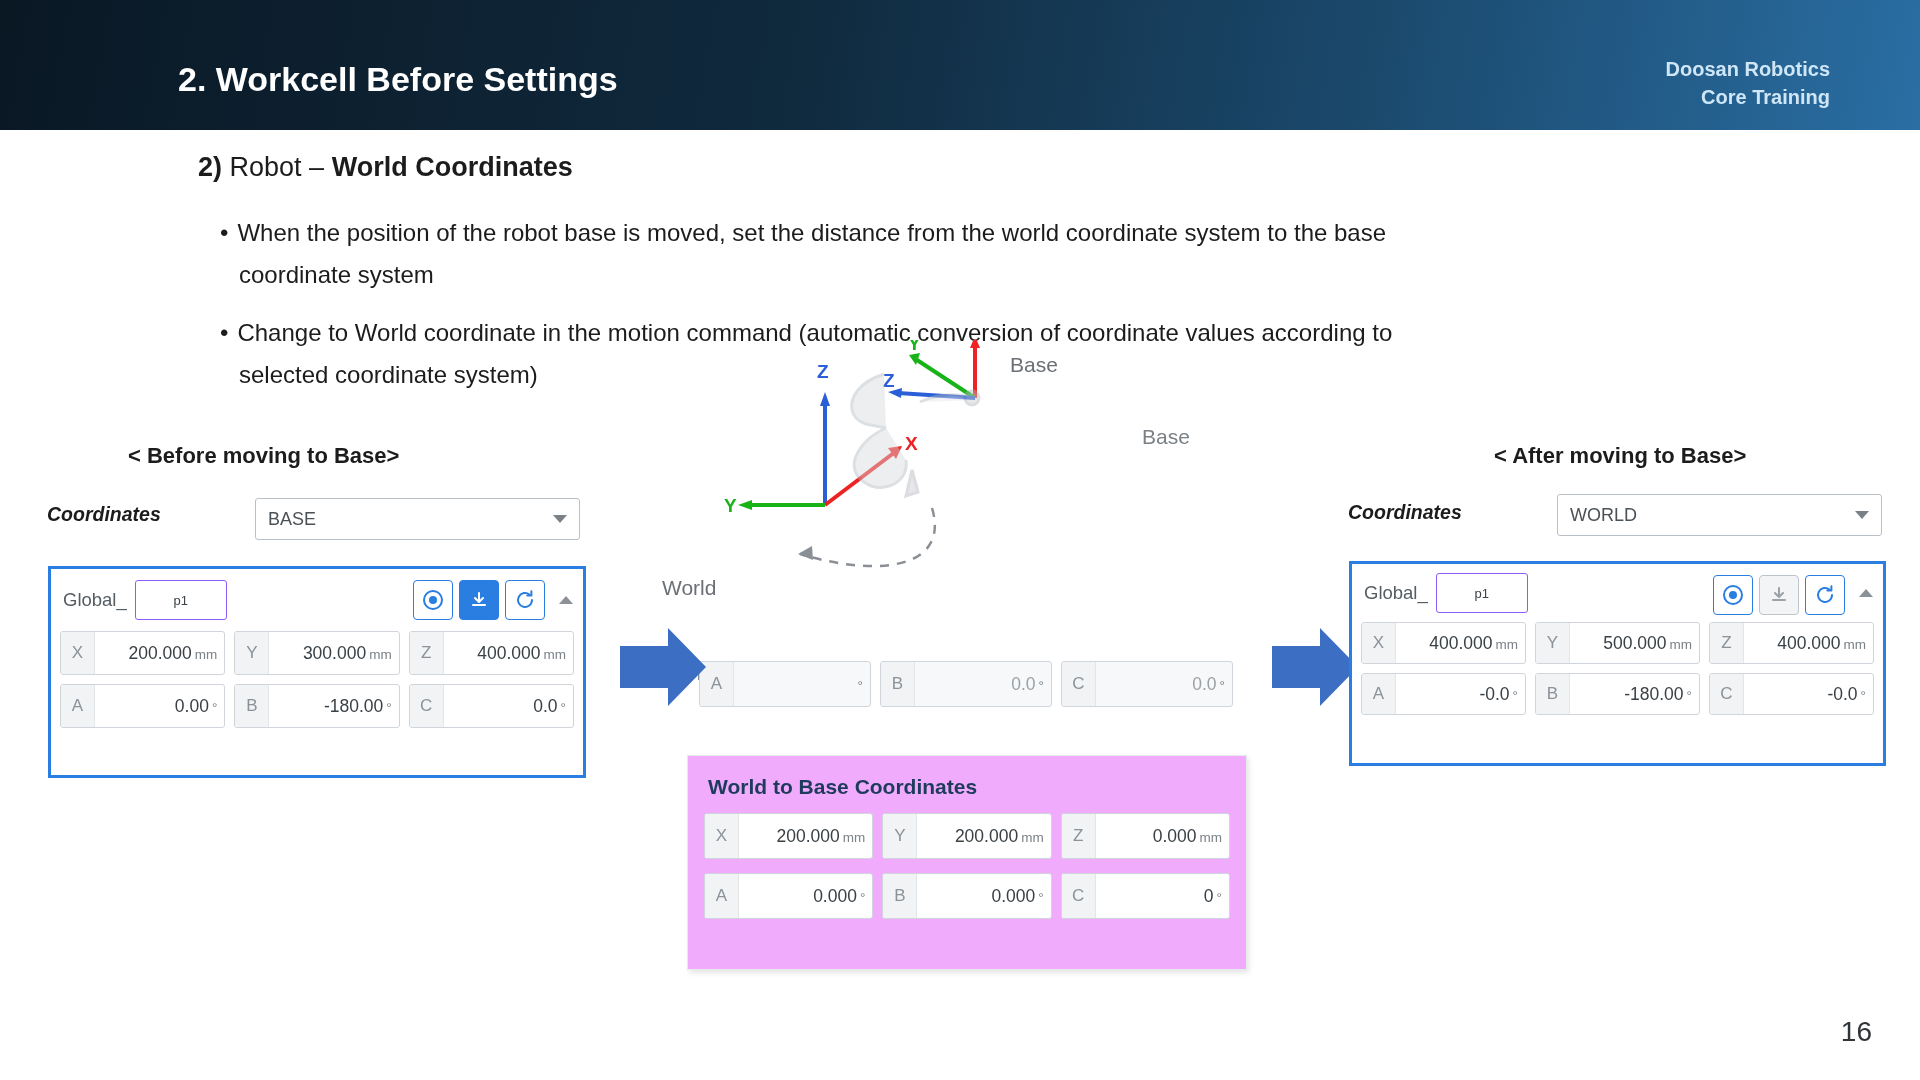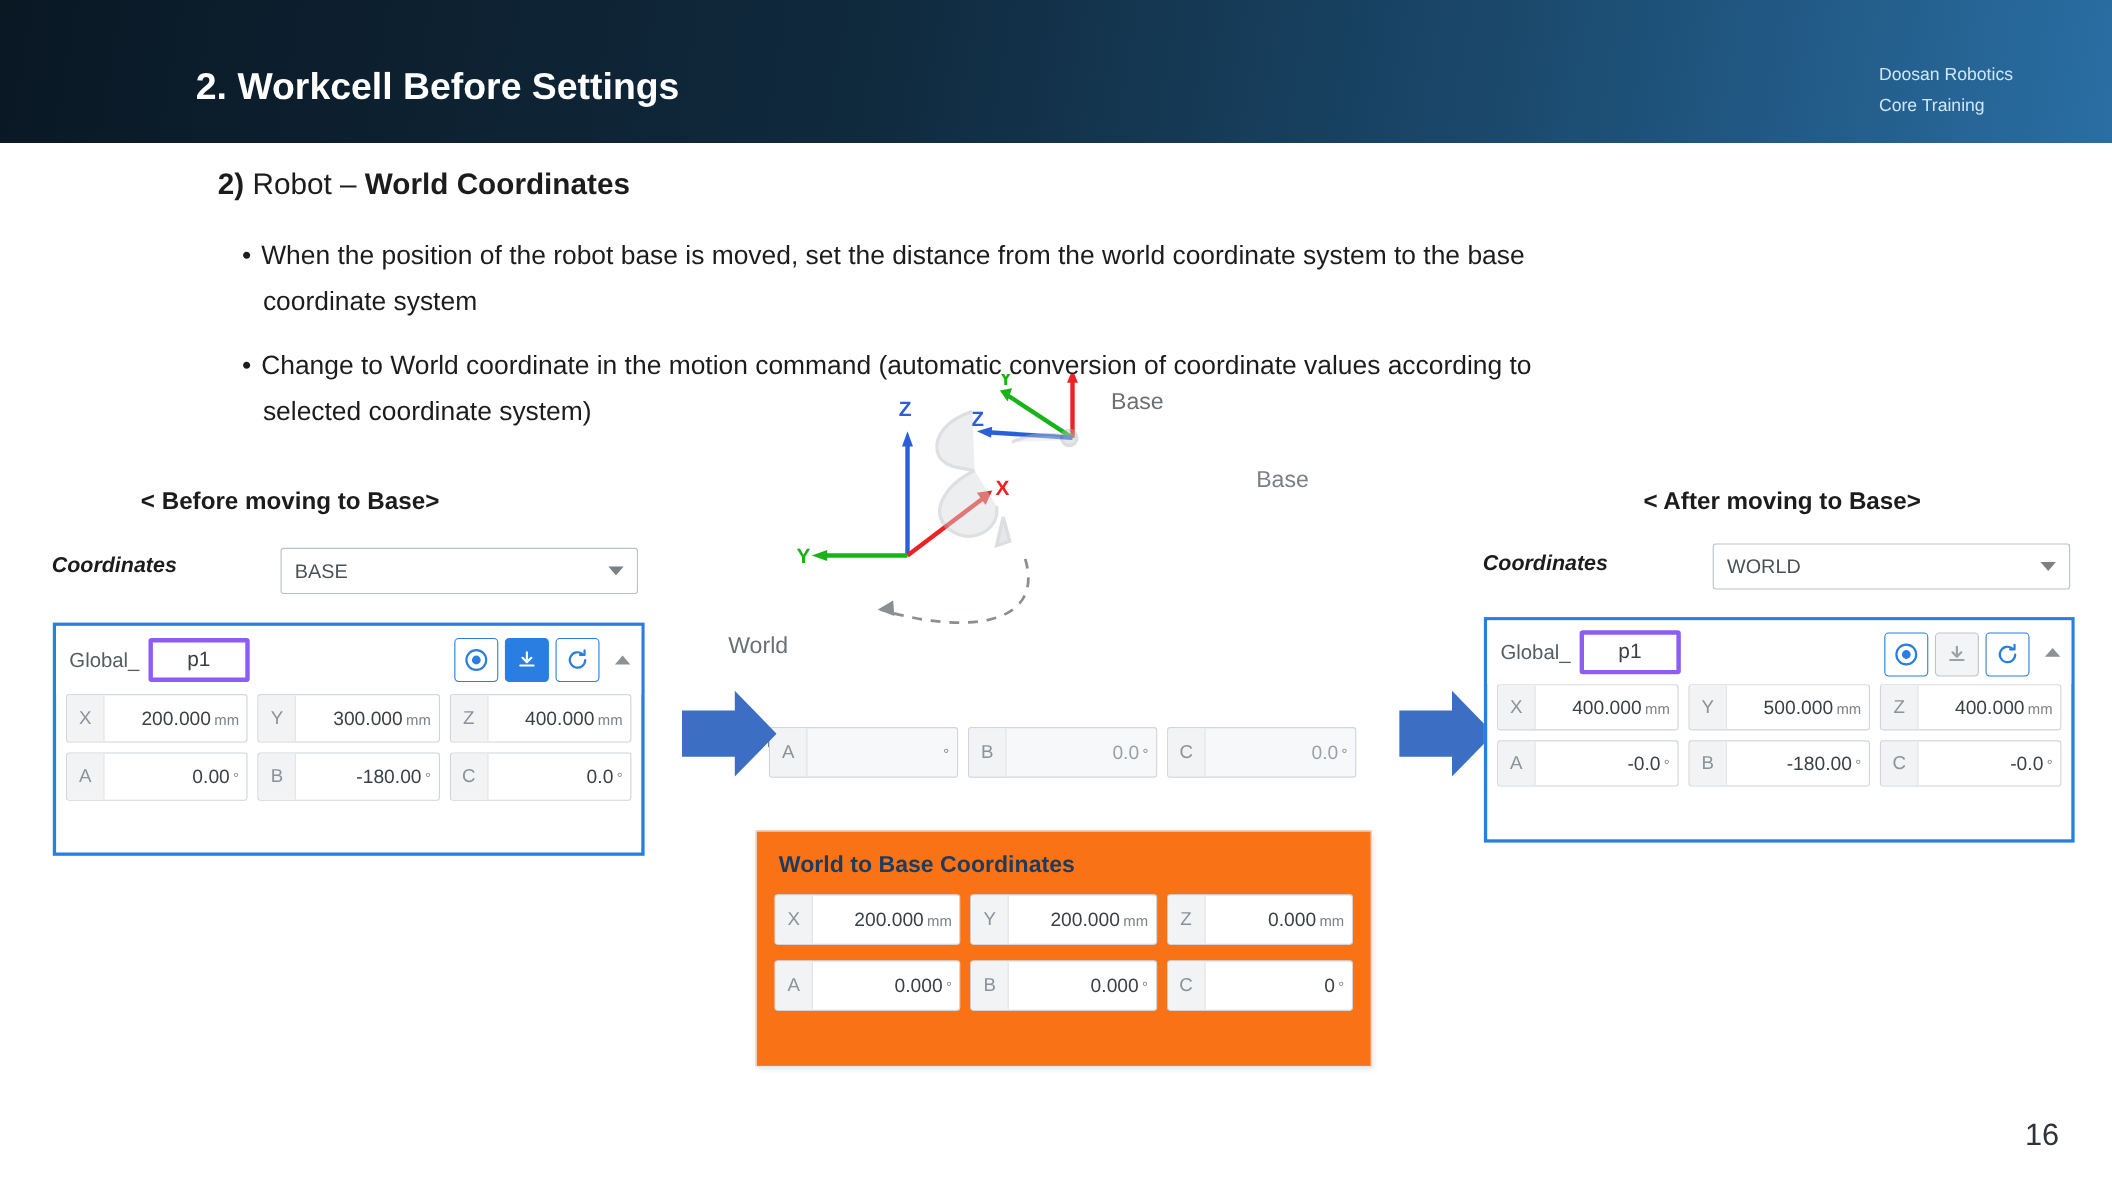--- a/index.html
+++ b/index.html
@@ -19,21 +19,21 @@
     background: linear-gradient(100deg, #0a1824 0%, #102a3e 42%, #1b4a6e 72%, #2a6ea3 100%);
   }
   .header-title {
     position: absolute; left: 178px; top: 60px;
     font-size: 34px; color: #ffffff; font-weight: 400;
     white-space: nowrap;
   }
   .header-title b { font-weight: 700; }
   .brand {
     position: absolute; right: 90px; top: 55px;
-    text-align: left; color: #cfe6f7; font-weight: 400; font-size: 16px;
+    text-align: right; color: #cfe6f7; font-weight: 700; font-size: 20px;
     line-height: 28px;
   }
 
   
   .sec-title {
     position: absolute; left: 198px; top: 152px;
     font-size: 27px; font-weight: 700;
   }
   .sec-title .light { font-weight: 400; }
 
@@ -77,23 +77,23 @@
   }
   .panel-left  { left: 48px;   top: 566px; width: 538px; height: 212px; }
   .panel-right { left: 1349px; top: 561px; width: 538x; width: 537px; height: 205px; }
 
   .panel-head {
     position: relative; height: 62px; display: flex; align-items: center;
     padding-left: 12px; background: #fff;
   }
   .glob-label { font-size: 18.5px; color: #555d63; margin-right: 8px; }
   .name-box {
-    border: 4px solid #8b5cf6; border-radius: 3px; background: #fff;
+    border: 1px solid #8b5cf6; border-radius: 3px; background: #fff;
     width: 92px; height: 40px; display: flex; align-items: center; justify-content: center;
-    font-size: 19px; color: #3b4247;
+    font-size: 13px; color: #3b4247;
   }
   .head-icons { position: absolute; right: 38px; top: 11px; display: flex; gap: 6px; }
   .icon-btn {
     width: 40px; height: 40px; border: 1.5px solid #2a7de1; border-radius: 4px;
     background: #fff; display: flex; align-items: center; justify-content: center;
   }
   .icon-btn.filled { background: #2a7de1; border-color: #2a7de1; }
   .icon-btn.grey { border-color: #bdc4ca; background: #f2f4f6; }
   .collapse {
     position: absolute; right: 10px; top: 50%; transform: translateY(-50%);
@@ -126,21 +126,21 @@
   
   .mid-label {
     position: absolute; font-size: 21px; font-weight: 700; color: #1f3b5c;
   }
   .mounting-title { left: 697px; top: 613px; margin-top: 48px; }
   .mount-fields { position: absolute; left: 690px; top: 661px; width: 552px; }
   .mount-fields .field { height: 46px; }
 
   .w2b-card {
     position: absolute; left: 687px; top: 755px; width: 560px; height: 215px;
-    background: #f97316; border: 1px solid #e6eaed;
+    background: #f0abfc; border: 1px solid #e6eaed;
     box-shadow: 2px 3px 5px rgba(0,0,0,0.10);
   }
   .w2b-title {
     padding: 19px 0 0 20px; font-size: 21px; font-weight: 700; color: #1f3b5c;
   }
   .w2b-card .field-row { padding: 0 16px; margin-top: 14px; margin-bottom: 0; }
   .w2b-card .field { height: 46px; background: #fff; }
 
   
   .arrow {

